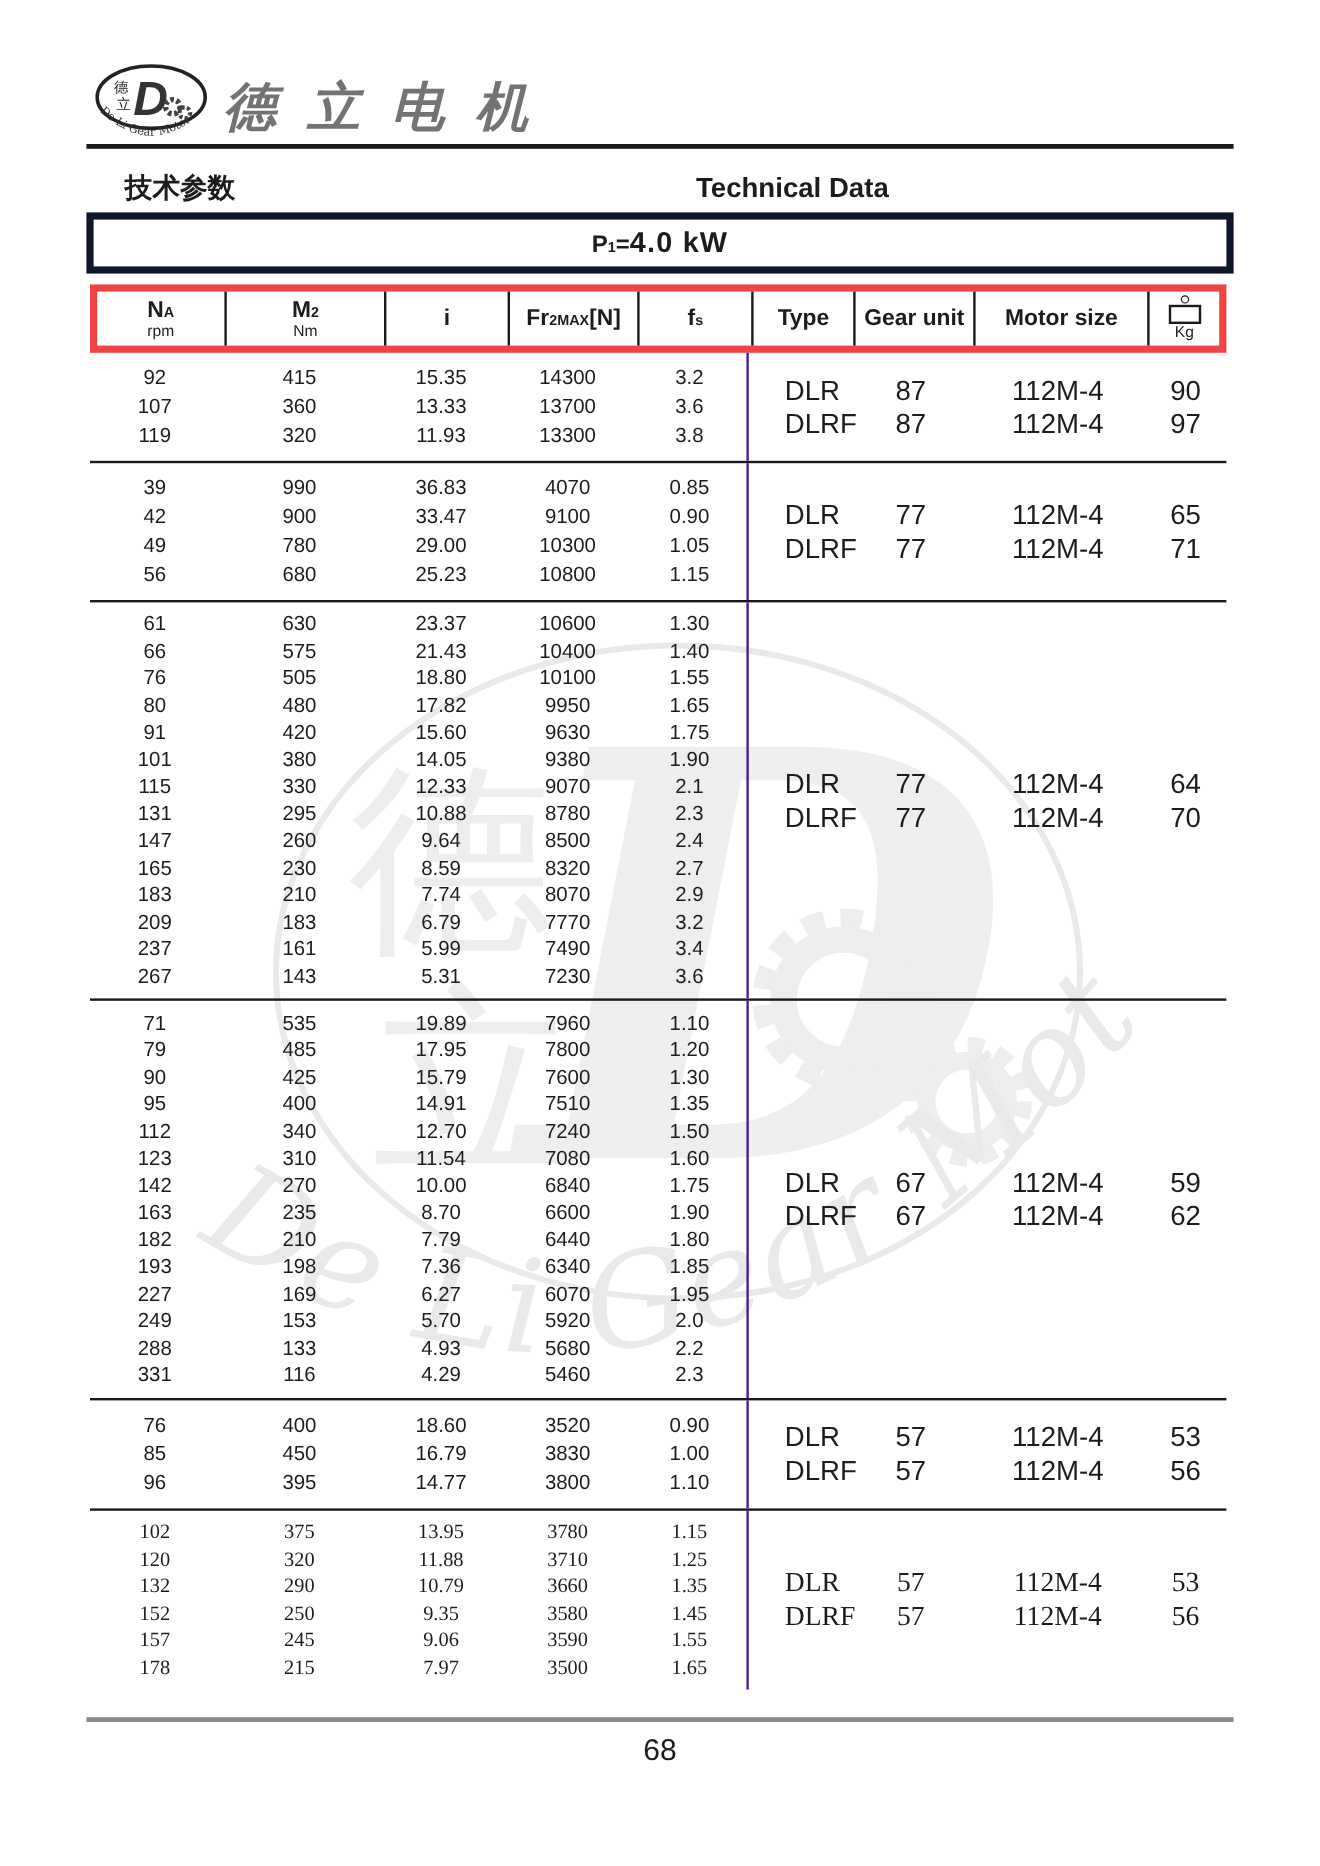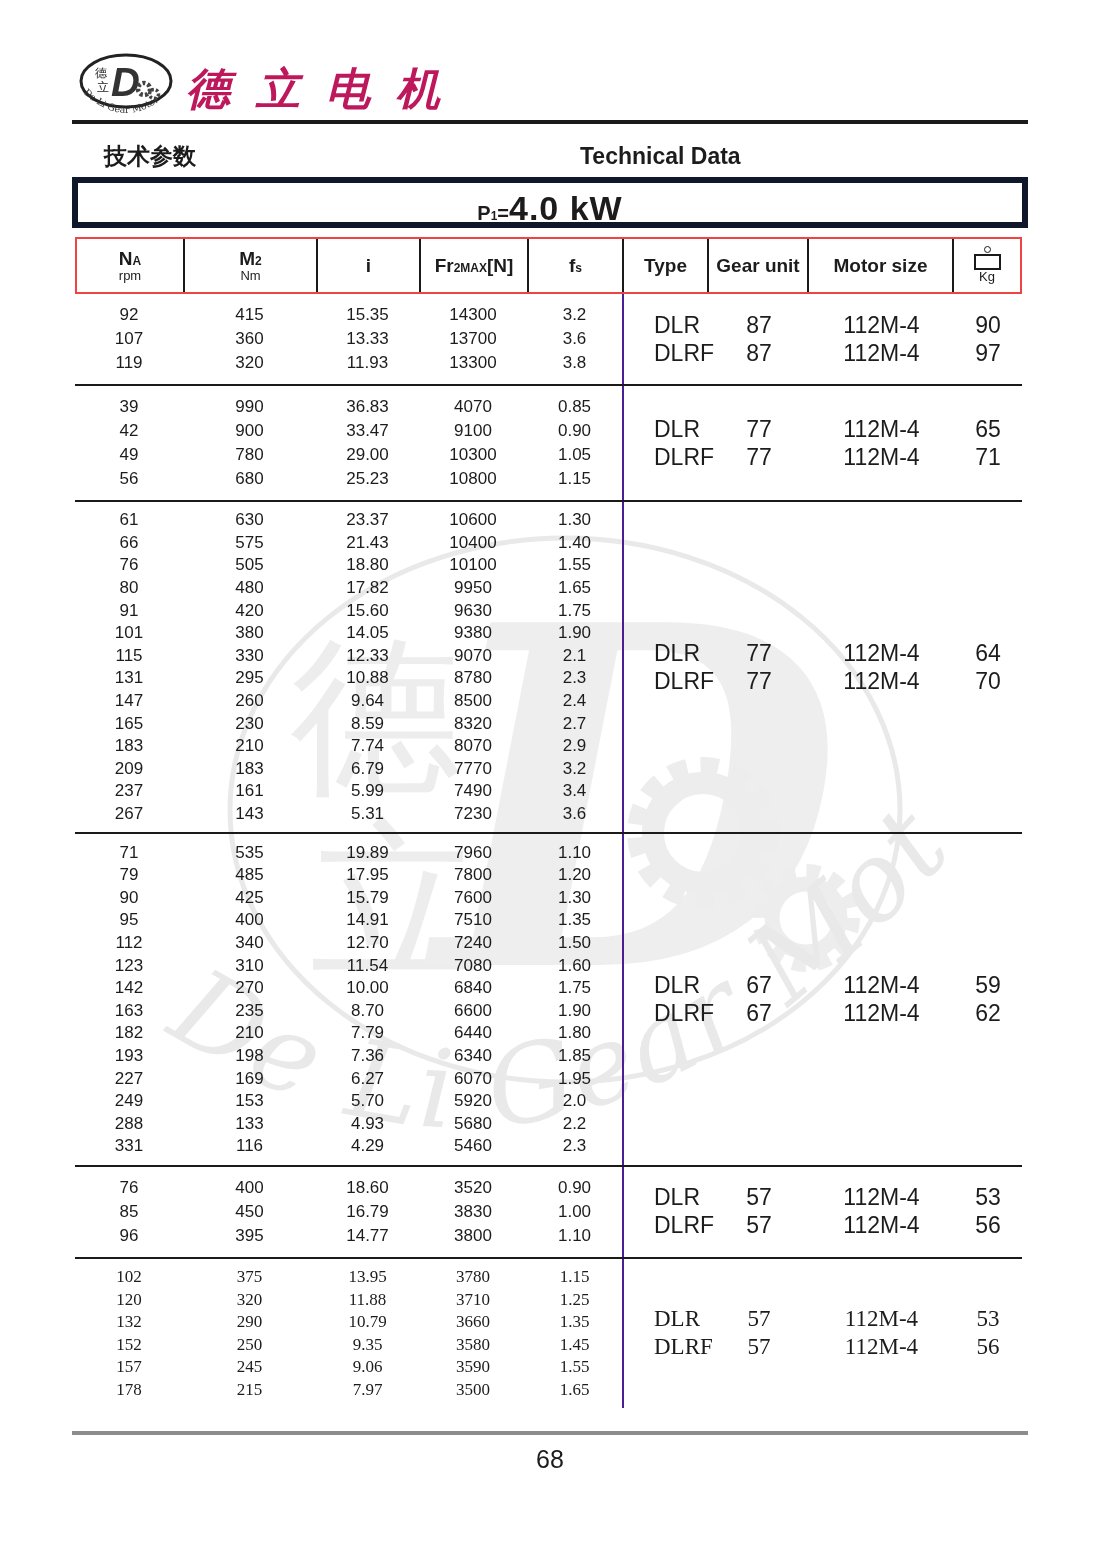--- a/index.html
+++ b/index.html
@@ -10,40 +10,40 @@
   }
   
   .watermark { position:absolute; left:0; top:0; width:1100px; height:1555px; z-index:0; pointer-events:none; }
   .watermark text { font-family:"DejaVu Serif", serif; }
   
   .logo-wrap { position:absolute; left:70px; top:50px; width:112px; height:78px; z-index:2; }
   .logo-wrap svg { width:100%; height:100%; }
   .company-name {
     position:absolute; left:186px; top:60px; z-index:2;
     font-family:"DejaVu Serif", serif; font-weight:bold; font-style:italic;
-    font-size:44px; letter-spacing:26px; color:#be185d; white-space:nowrap;
+    font-size:44px; letter-spacing:26px; color:#737373; white-space:nowrap;
   }
   .header-rule { position:absolute; left:72px; top:120px; width:956px; height:4px; background:#1b1b1b; z-index:2; }
   
   .sec-zh { position:absolute; left:72px; top:141px; font-size:23px; font-weight:bold; z-index:2;margin-left:32px; }
   .sec-en { position:absolute; left:580px; top:143px; font-size:23px; font-weight:bold; z-index:2; }
   
   .power-box {
     position:absolute; left:72px; top:177px; width:956px; height:51px; z-index:2;
     border:6px solid #0f172a; display:flex; align-items:baseline; justify-content:center;
     padding-top:6px;
   }
   .p-small { font-size:20px; font-weight:bold; }
   .p-sub  { font-size:12px; font-weight:bold; }
-  .p-big  { font-size:34px; font-weight:bold; letter-spacing:1px; }
+  .p-big  { font-size:24px; font-weight:bold; letter-spacing:1px; }
   
   .thead {
     position:absolute; left:75px; top:237px; width:947px; height:57px; z-index:2;
     display:grid; grid-template-columns:108px 133px 103px 108px 95px 85px 100px 145px 1fr;
-    border:2px solid #ef4444; background:transparent;
+    border:6px solid #ef4444; background:transparent;
   }
   .th { border-right:2px solid #1a1a1a; display:flex; flex-direction:column; align-items:center; justify-content:center; line-height:1.12; }
   .th:last-child { border-right:none; }
   .th-main { font-weight:bold; font-size:19px; }
   .th-sm   { font-size:12px; font-weight:bold; }
   .th-unit { font-size:13px; font-weight:normal;text-align:center; }
   .weight-icon { display:flex; flex-direction:column; align-items:center; }
   .w-knob { width:7px; height:7px; border:1.5px solid #1a1a1a; border-radius:50%; }
   .w-body { width:27px; height:16px; border:2px solid #1a1a1a; margin-top:1px; }
   

